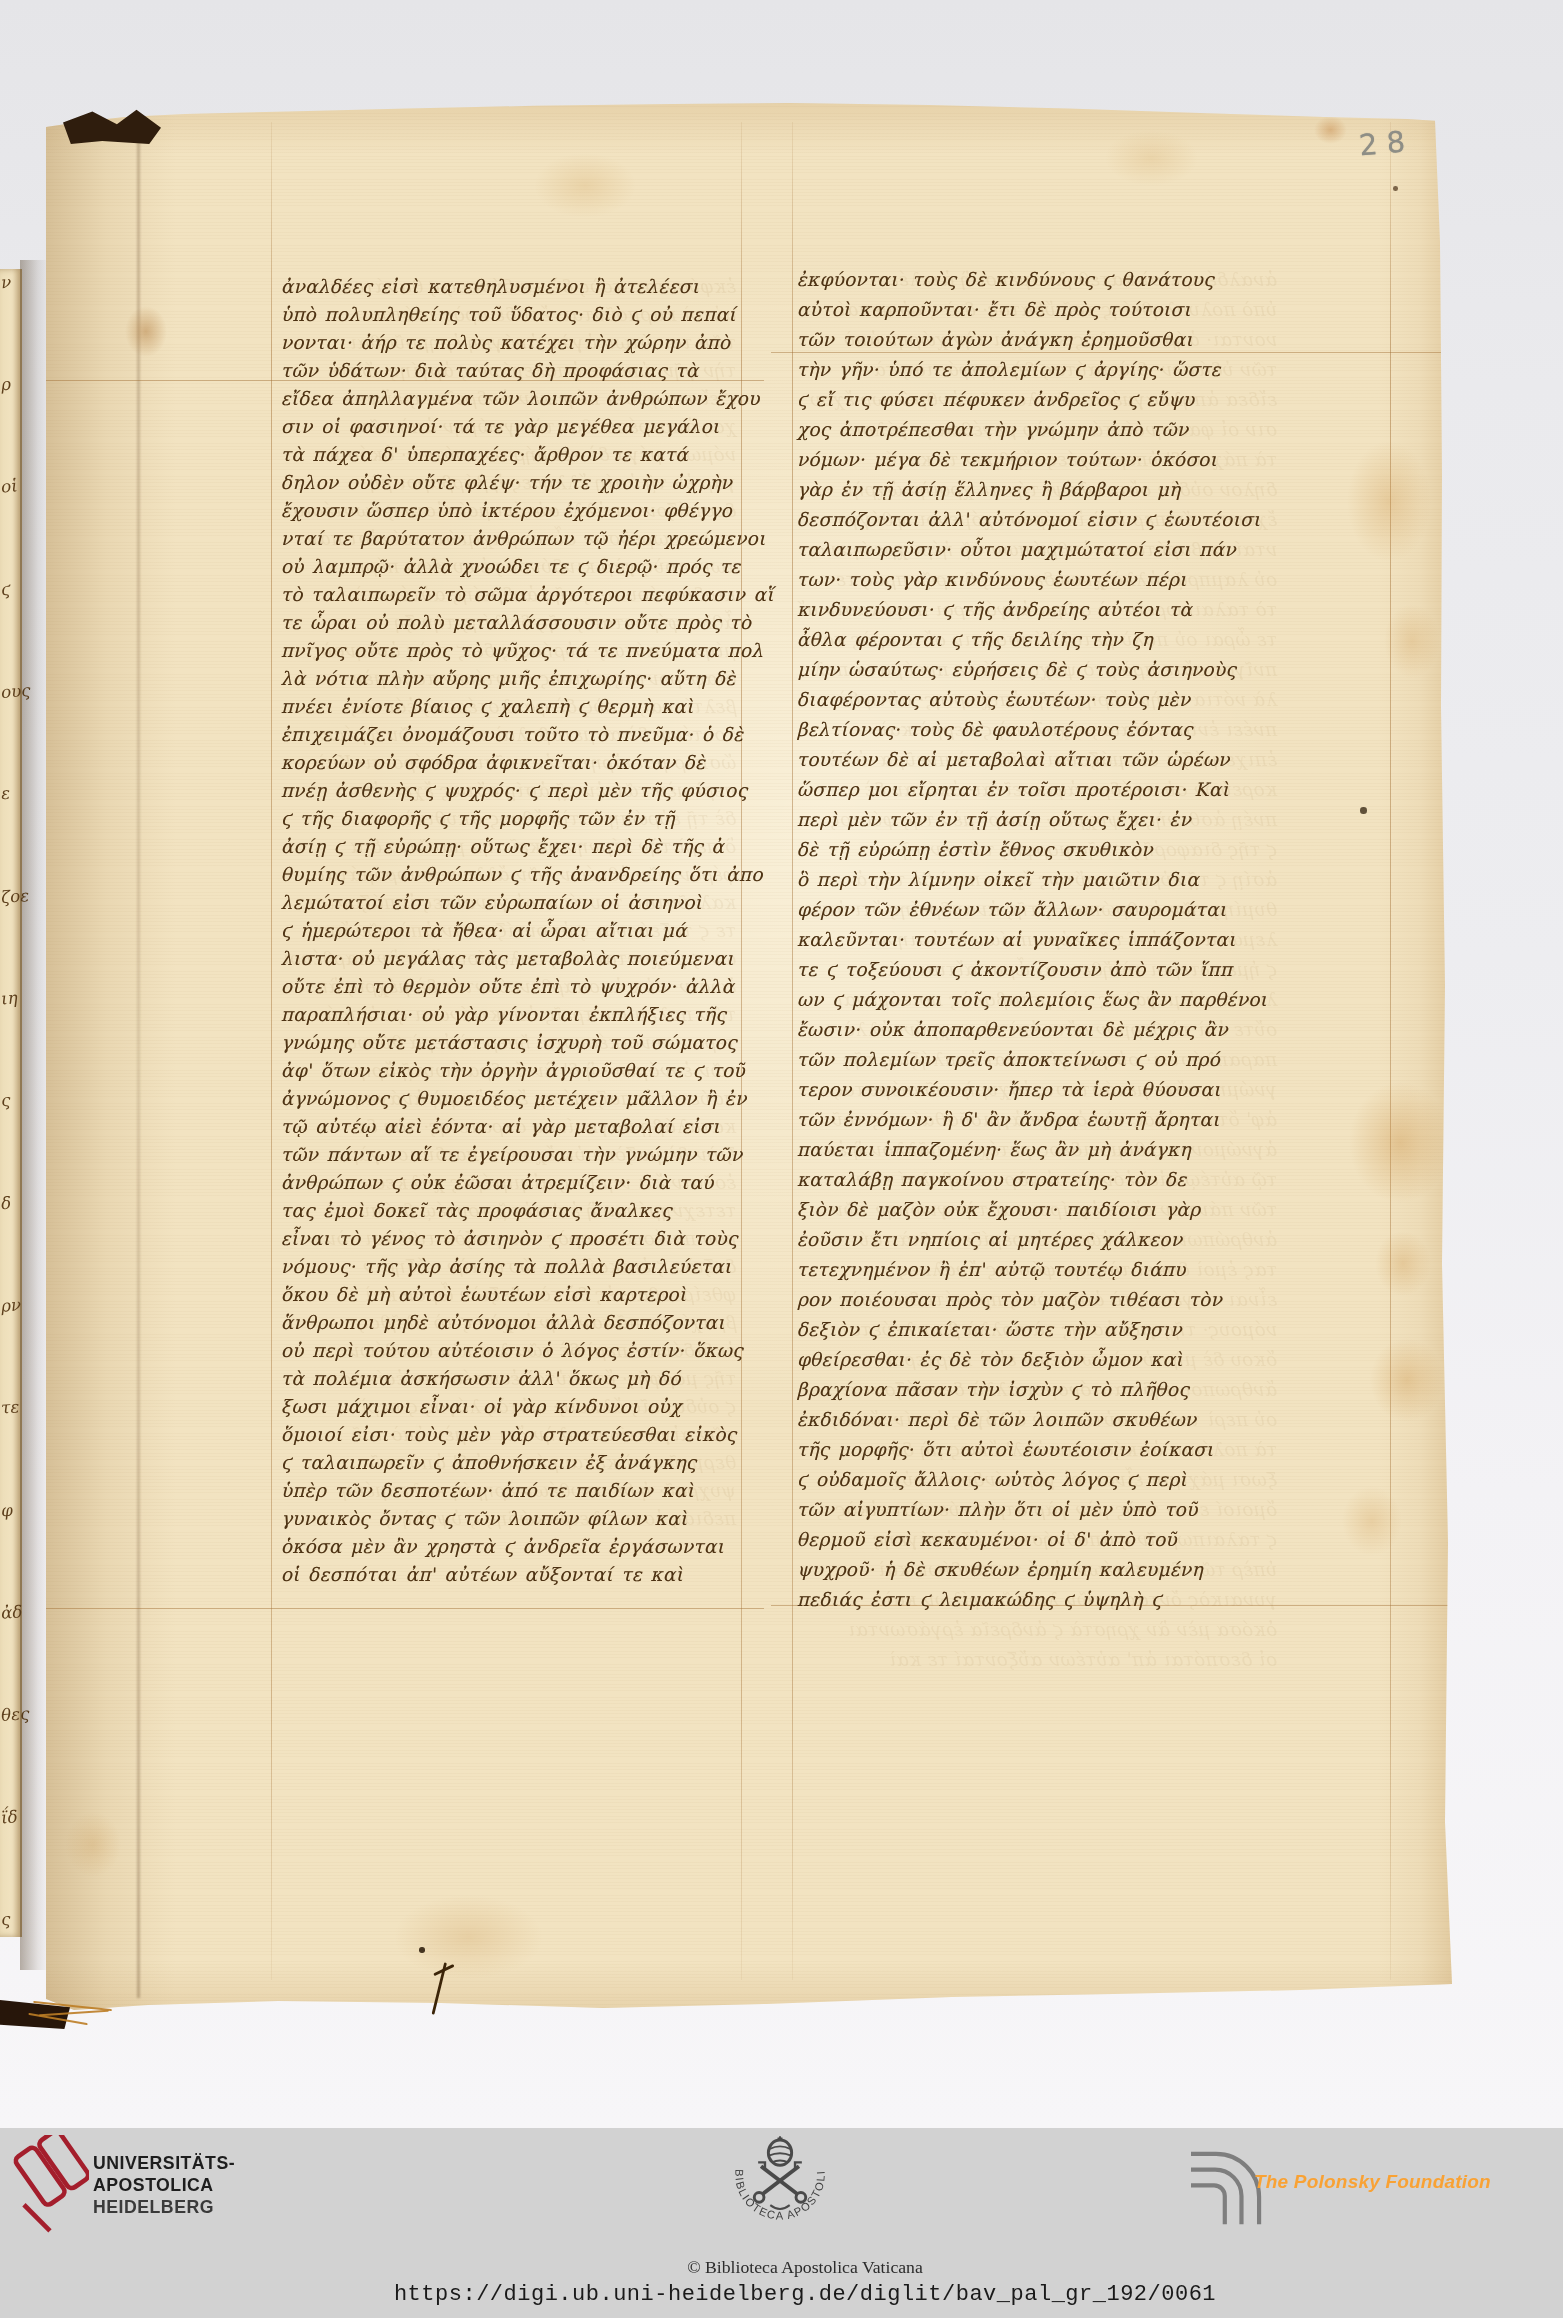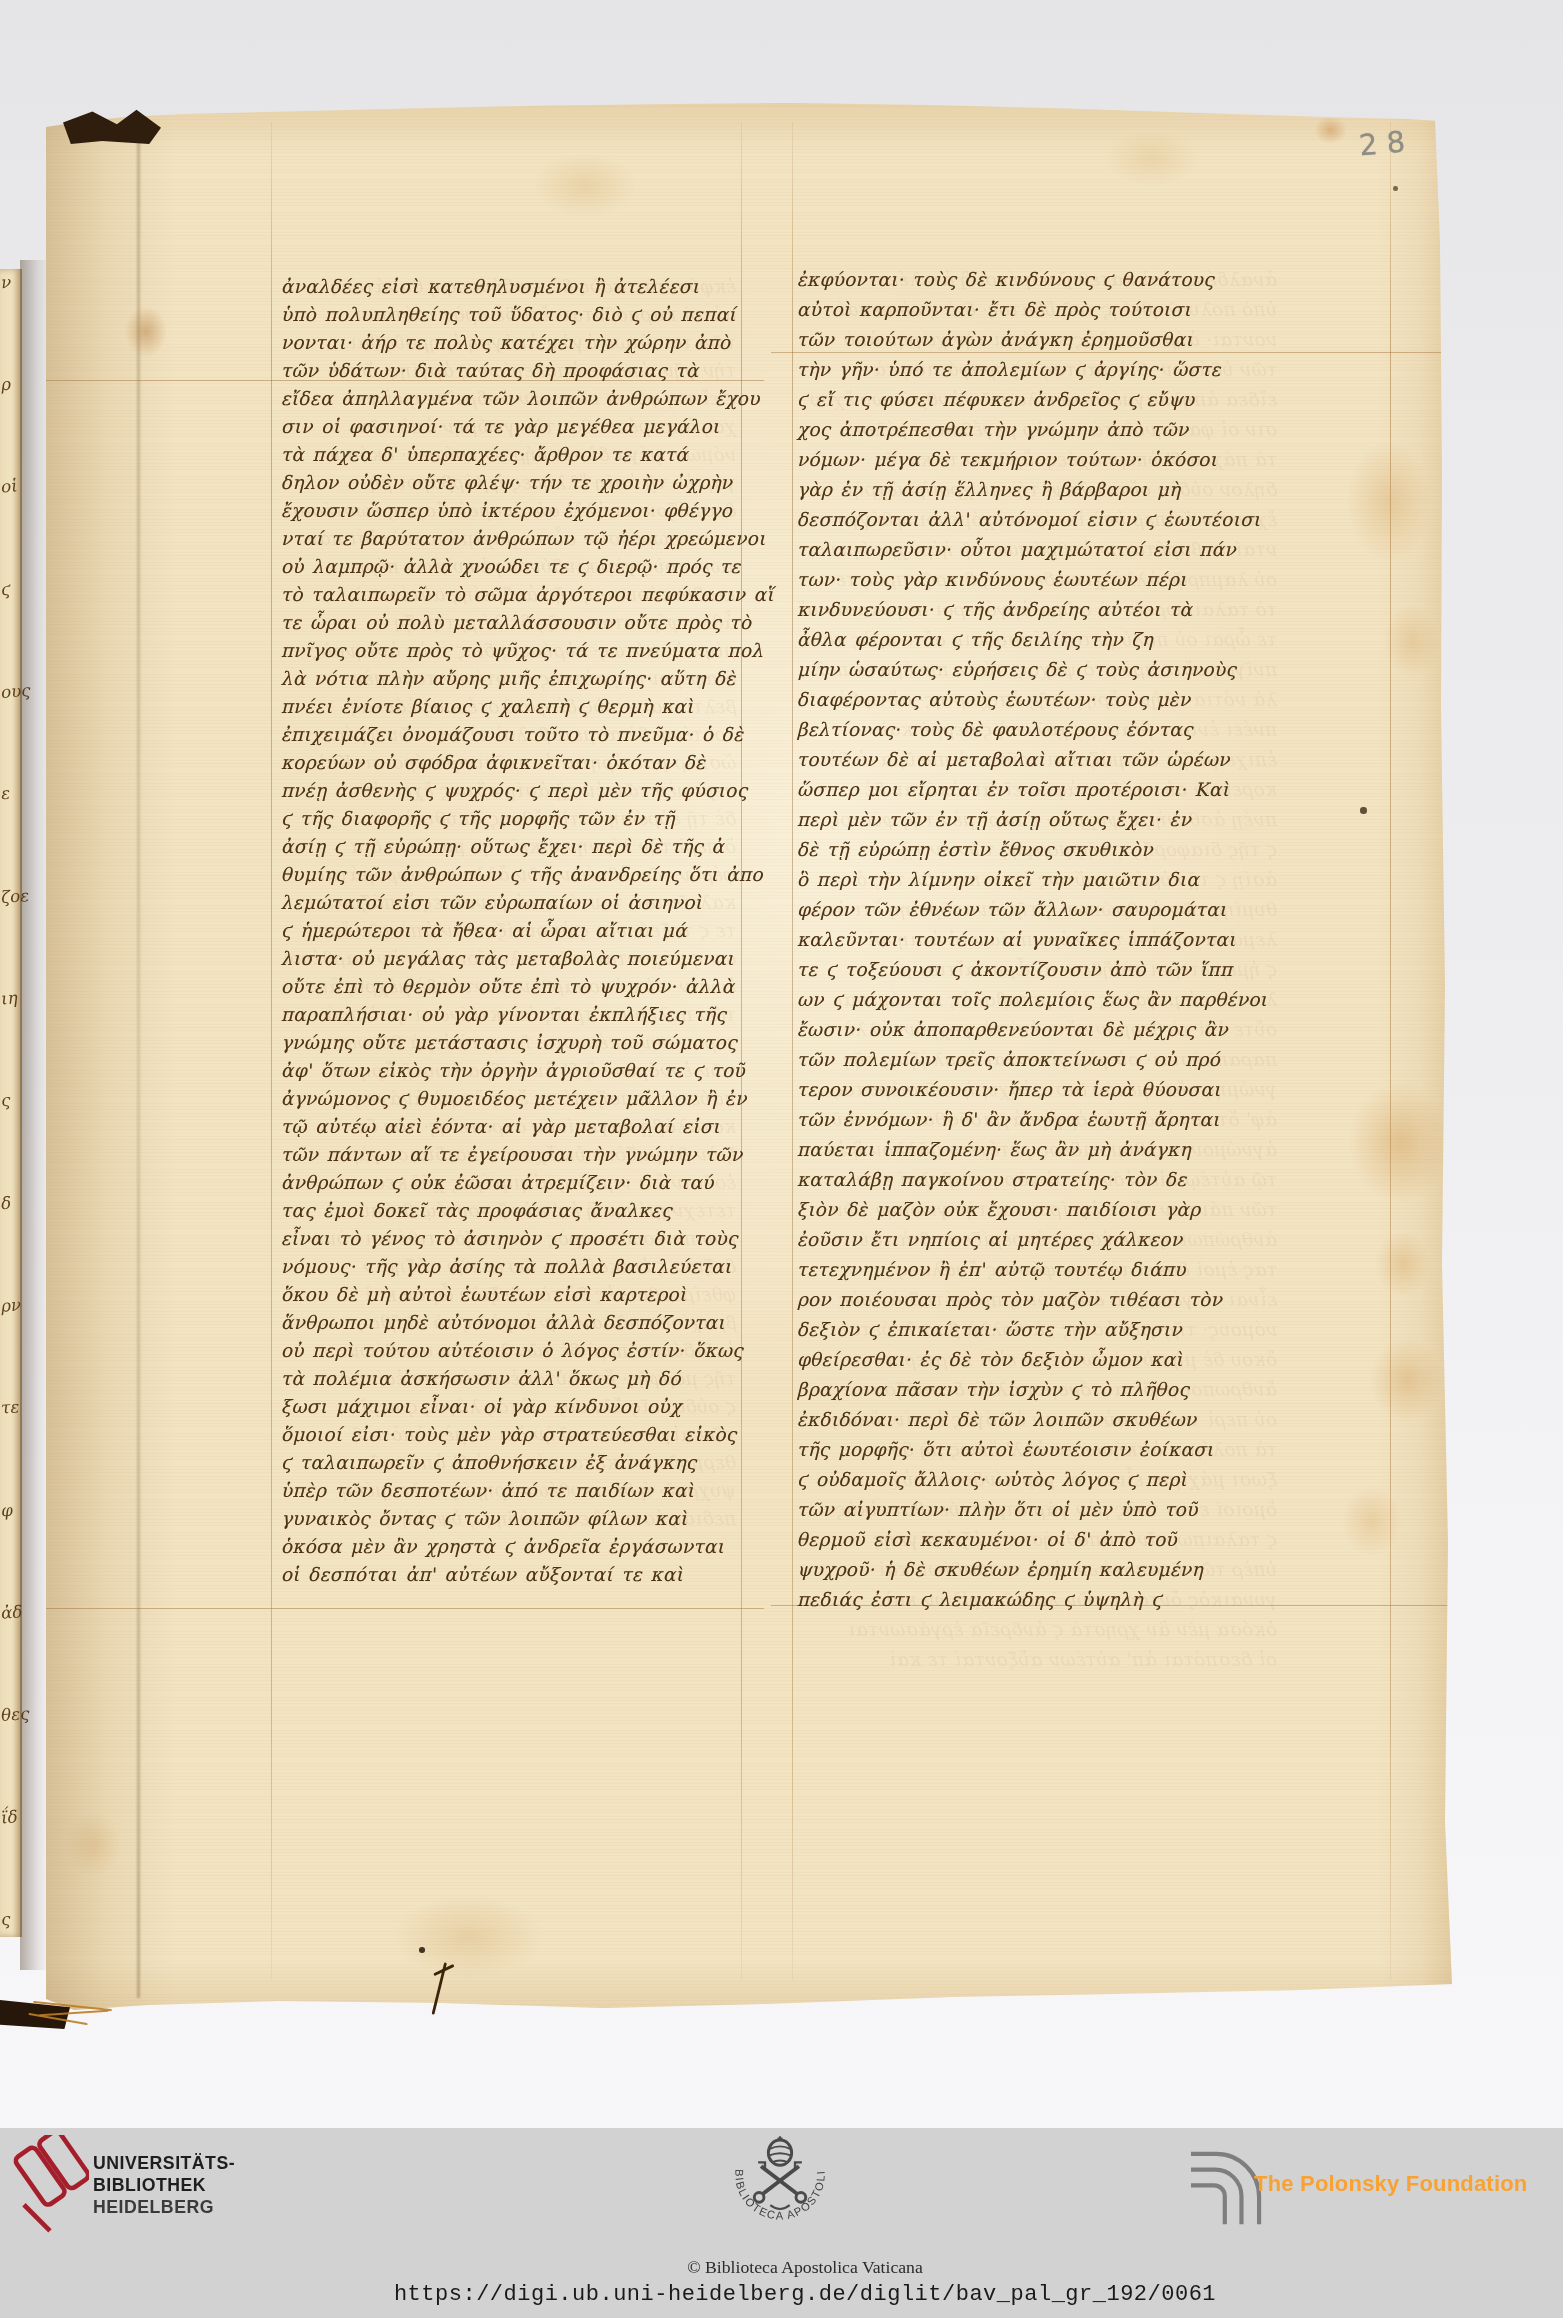--- a/index.html
+++ b/index.html
@@ -67,22 +67,22 @@
   
   .footer{position:absolute;left:0;top:2128px;width:1563px;height:191px;background:#d2d2d2;
     font-family:"Liberation Sans",sans-serif;padding-left:47px;}
   .ub-text{position:absolute;left:93px;top:24px;color:#1e1e1e;font-size:17.7px;font-weight:bold;
     line-height:22px;letter-spacing:0.5px;}
   .ub-text .l3{font-weight:bold;color:#3a3a3a;}
   .copyright{position:absolute;left:0;top:129px;width:100%;text-align:center;
     font-family:"Liberation Serif",serif;font-size:17.7px;color:#2b2b2b;}
   .scan-url{position:absolute;left:0;top:154px;width:100%;text-align:center;
     font-family:Liberation Mono, monospace;font-size:22px;color:#1a1a1a;letter-spacing:0.5px;}
-  .polonsky-label{position:absolute;left:1254px;top:43px;font-size:22px;font-weight:bold;
-    color:#F9A234;letter-spacing:0.2px;}
+  .polonsky-label{position:absolute;left:1254px;top:43px;font-size:19px;font-weight:bold;
+    color:#F9A234;letter-spacing:0.2px;font-style:italic;}
 </style>
 </head>
 <body>
 
 <div id="canvas">
 
   <div class="scan-bg"></div>
 
   <div class="sliver">
     <div class="sliver-frags">
@@ -348,21 +348,21 @@
 
     <svg style="position:absolute;left:10.2px;top:6.5px;" width="79" height="100" viewBox="0 0 170 215">
       <g transform="rotate(-35 85 105)" stroke="#A41E2C" stroke-width="10" fill="none">
         <rect x="52" y="18" width="52" height="124" rx="12"></rect>
         <rect x="114" y="18" width="52" height="124" rx="12"></rect>
       </g>
       <path d="M30,150 L86,206" stroke="#A41E2C" stroke-width="10" fill="none"></path>
     </svg>
     <div class="ub-text">
       <div class="l1">UNIVERSITÄTS-</div>
-      <div class="l2">BIBLIOTHEK</div>
+      <div class="l2">APOSTOLICA</div>
       <div class="l3">HEIDELBERG</div>
     </div>
 
     <svg style="position:absolute;left:729px;top:5.6px;" width="102" height="100" viewBox="0 0 210 205">
       <defs>
           <path id="vatArc" d="M 14 70 A 92 92 0 1 0 196 70" fill="none"></path>
         </defs>
       <g stroke="#4a4a4a" fill="none" stroke-width="6">
         <path d="M105,4 v10 M100,9 h10" stroke-width="4"></path>
         <ellipse cx="105" cy="38" rx="24" ry="26"></ellipse>

